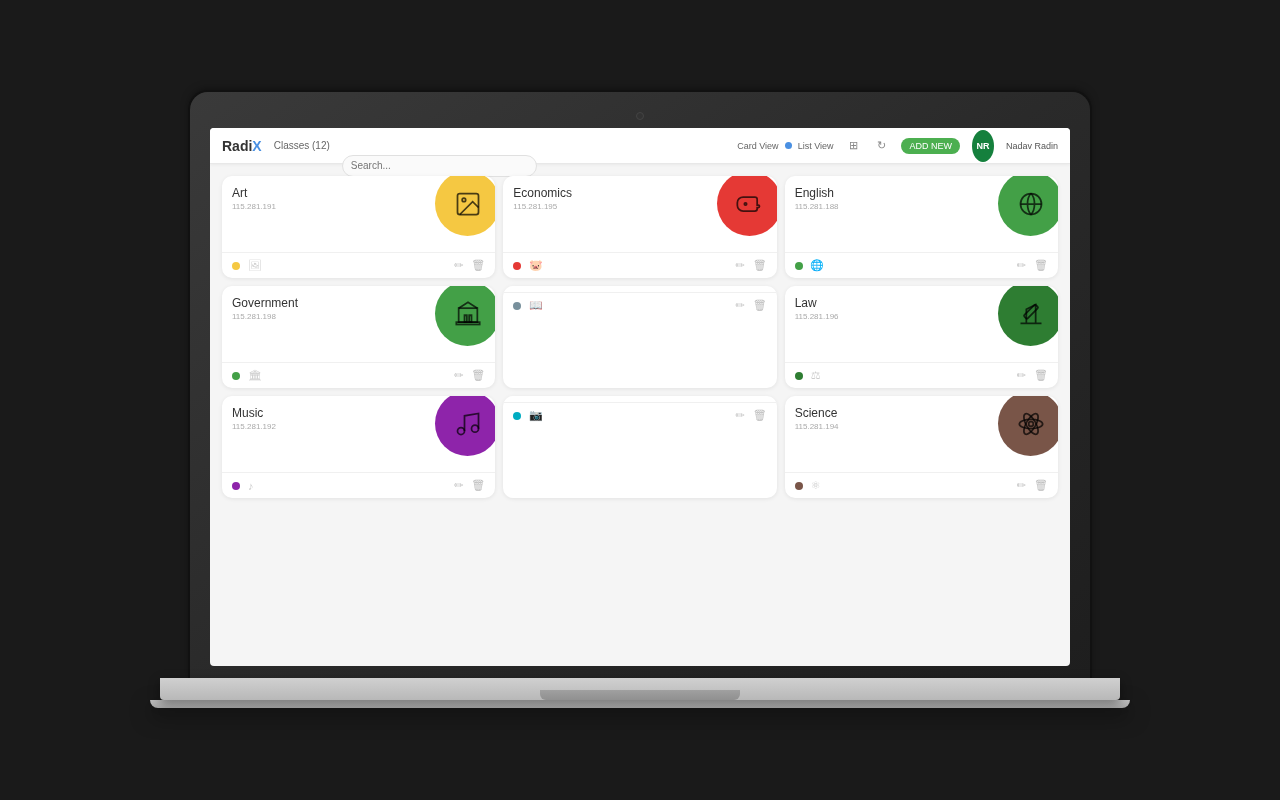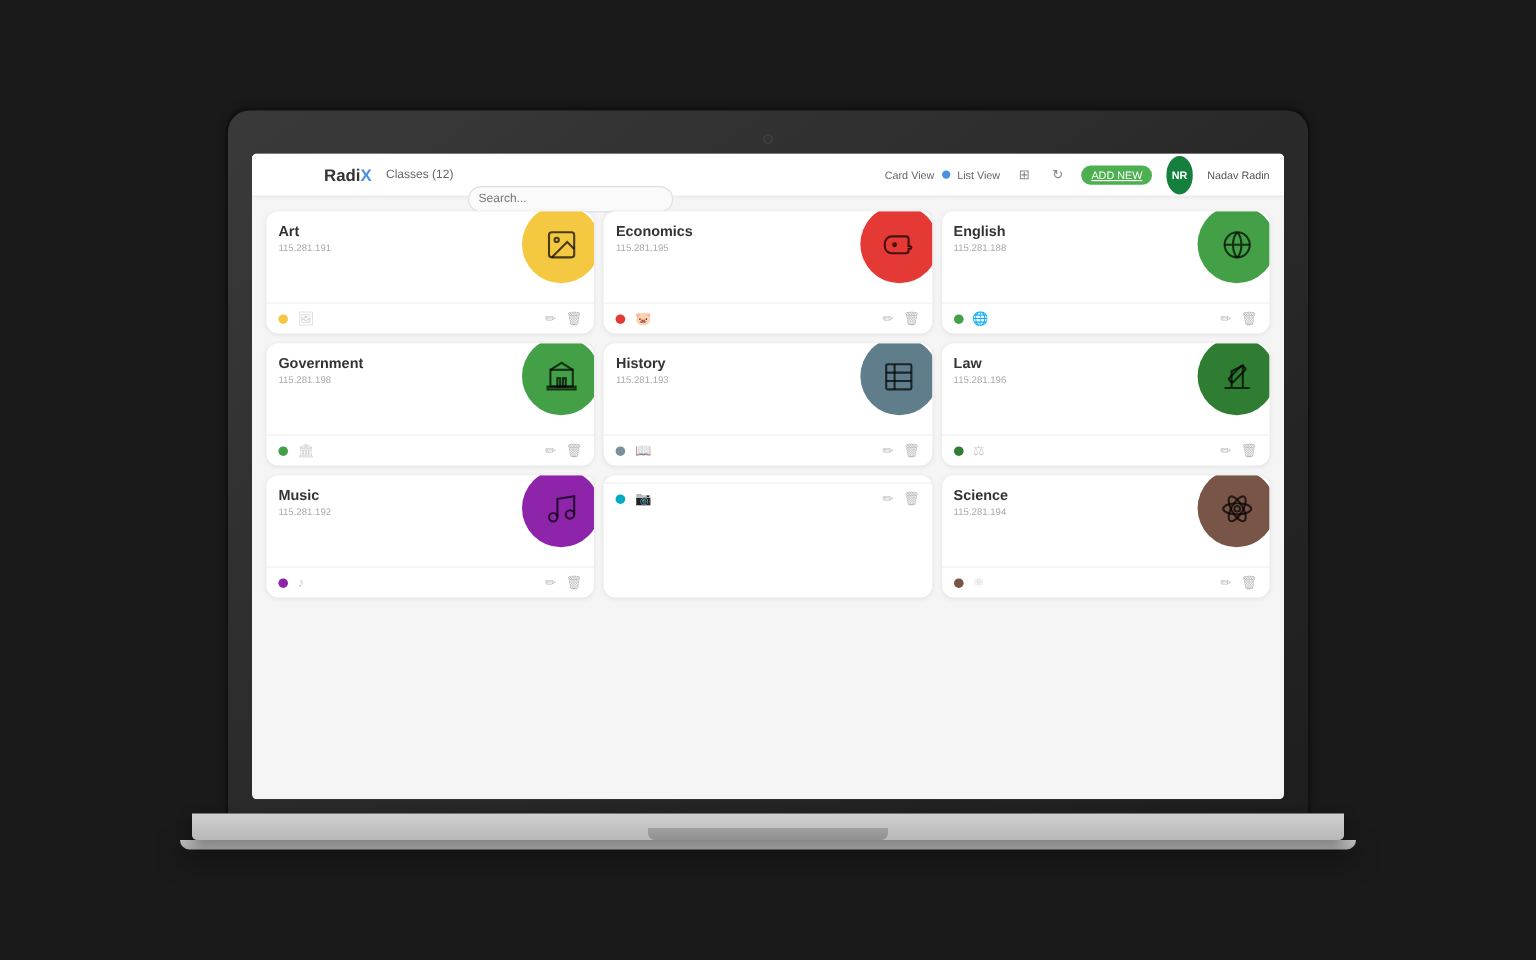--- a/index.html
+++ b/index.html
@@ -91,21 +91,20 @@
       gap: 12px;
       border-bottom: 1px solid #e8e8e8;
       box-shadow: 0 1px 3px rgba(0,0,0,0.05);
       flex-shrink: 0;
     }
 
     .logo {
       font-size: 14px;
       font-weight: 700;
       color: #333;
-      margin-left: 48px;
     }
     .logo span { color: #4a90e2; }
 
     .classes-label {
       font-size: 10px;
       color: #666;
       white-space: nowrap;
     }
 
     .search-box {
@@ -146,21 +145,20 @@
     }
 
     .add-btn {
       background: #4CAF50;
       color: #fff;
       border: none;
       border-radius: 10px;
       padding: 3px 8px;
       font-size: 9px;
       cursor: pointer;
-      text-decoration: underline;
     }
 
     .user-avatar {
       width: 22px; height: 32px;
       border-radius: 50%;
       background: #15803d;
       display: flex; align-items: center; justify-content: center;
       color: #fff;
       font-size: 9px;
       font-weight: 600;
@@ -200,21 +198,21 @@
       padding: 10px 10px 0 10px;
       position: relative;
       height: 70px;
       overflow: hidden;
     }
 
     .card-text { z-index: 2; }
 
     .card-title {
       font-size: 12px;
-      font-weight: 700;
+      font-weight: 400;
       color: #333;
     }
 
     .card-subtitle {
       font-size: 8px;
       color: #aaa;
       margin-top: 2px;
     }
 
     .card-blob {
@@ -396,34 +394,20 @@
     </div>
     <div class="card-footer">
       <div class="footer-dot dot-green"></div>
       <span class="footer-icon">🏛</span>
       <div class="footer-spacer"></div>
       <span class="footer-action">✏</span>
       <span class="footer-action">🗑</span>
     </div>
   </div>
               <div class="card">
-    <div class="card-top">
-      <div class="card-text">
-        <div class="card-title">History</div>
-        <div class="card-subtitle">115.281.193</div>
-      </div>
-      <div class="card-blob blob-teal">
-        <svg viewBox="0 0 24 24">
-                      <rect x="3" y="3" width="18" height="18" rx="1"></rect>
-                      <line x1="3" y1="9" x2="21" y2="9"></line>
-                      <line x1="3" y1="15" x2="21" y2="15"></line>
-                      <line x1="9" y1="3" x2="9" y2="21"></line>
-                    </svg>
-      </div>
-    </div>
     <div class="card-footer">
       <div class="footer-dot dot-teal"></div>
       <span class="footer-icon">📖</span>
       <div class="footer-spacer"></div>
       <span class="footer-action">✏</span>
       <span class="footer-action">🗑</span>
     </div>
   </div>
               <div class="card">
     <div class="card-top">

